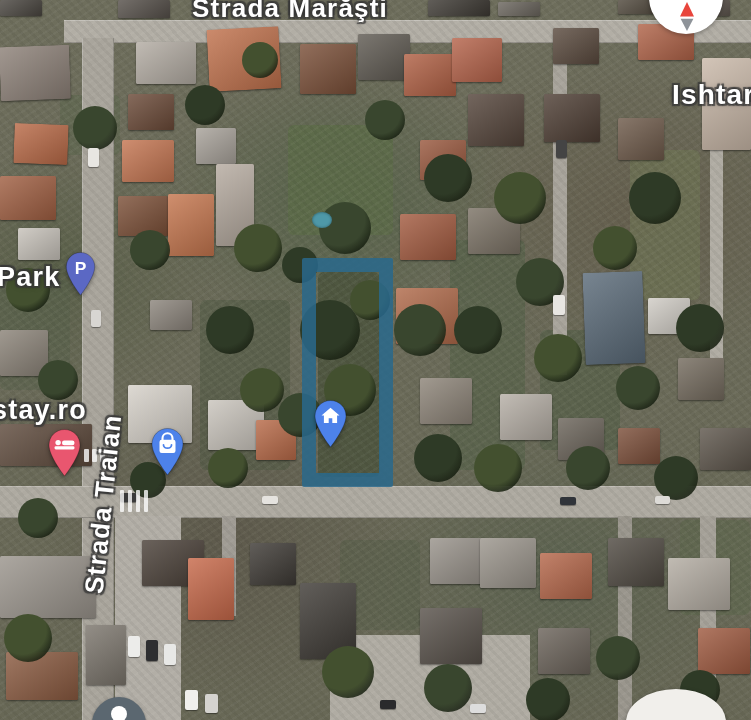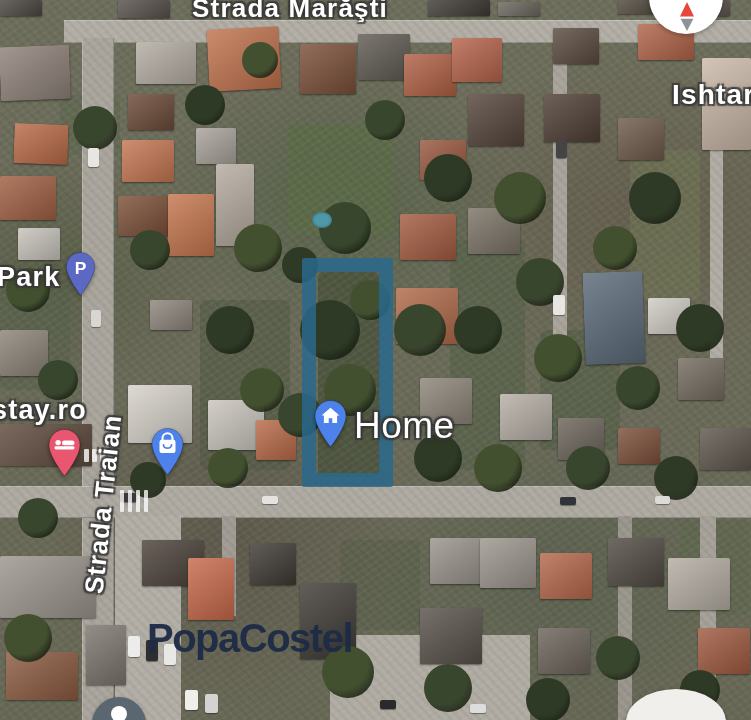--- a/index.html
+++ b/index.html
@@ -232,23 +232,21 @@
   <div id="pool"></div>
   <div id="dome"></div>
 
   <div id="parcel" style="border-color: rgba(41, 105, 140, 0.85);"></div>
 
   <div class="maplabel" id="lbl-street-top">Strada Marăşti</div>
   <div class="maplabel" id="lbl-street-left">Strada Traian</div>
   <div class="maplabel" id="lbl-park">Park</div>
   <div class="maplabel" id="lbl-stay">stay.ro</div>
   <div class="maplabel" id="lbl-ishtar">Ishtar</div>
-  <div class="maplabel" id="lbl-home">Home</div>
-
-  <div id="watermark" style="color: rgb(29, 43, 71);">PopaCostel</div>
+
 
   <svg id="pin-park" class="pin" viewBox="0 0 36 50">
     <path d="M18 1.5C9.4 1.5 2.5 8.4 2.5 17c0 11.5 15.5 31 15.5 31s15.5-19.5 15.5-31C33.5 8.4 26.6 1.5 18 1.5Z" stroke="rgba(0,0,0,.25)" stroke-width="1" fill="#5b68c4"></path>
     <text x="18" y="24.5" text-anchor="middle" font-size="19" font-weight="bold" fill="#ffffff">P</text>
   </svg>
 
   <svg id="pin-hotel" class="pin" viewBox="0 0 36 50">
     <path d="M18 1.5C9.4 1.5 2.5 8.4 2.5 17c0 11.5 15.5 31 15.5 31s15.5-19.5 15.5-31C33.5 8.4 26.6 1.5 18 1.5Z" stroke="rgba(0,0,0,.25)" stroke-width="1" fill="#e9566f"></path>
     <g fill="#ffffff">
       <circle cx="11.6" cy="14.6" r="2.7"></circle>

